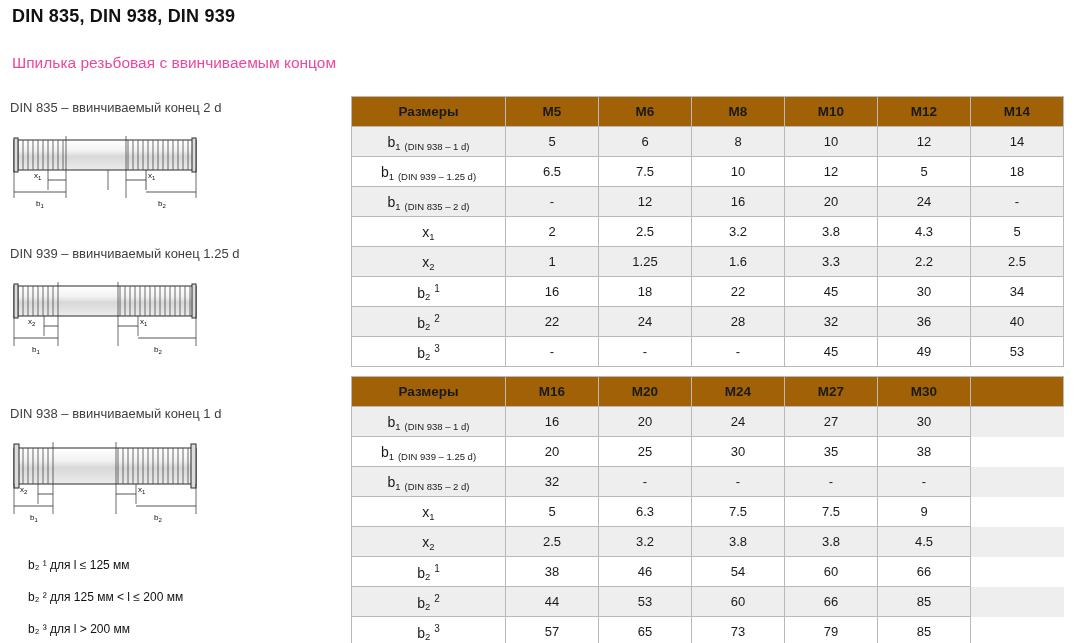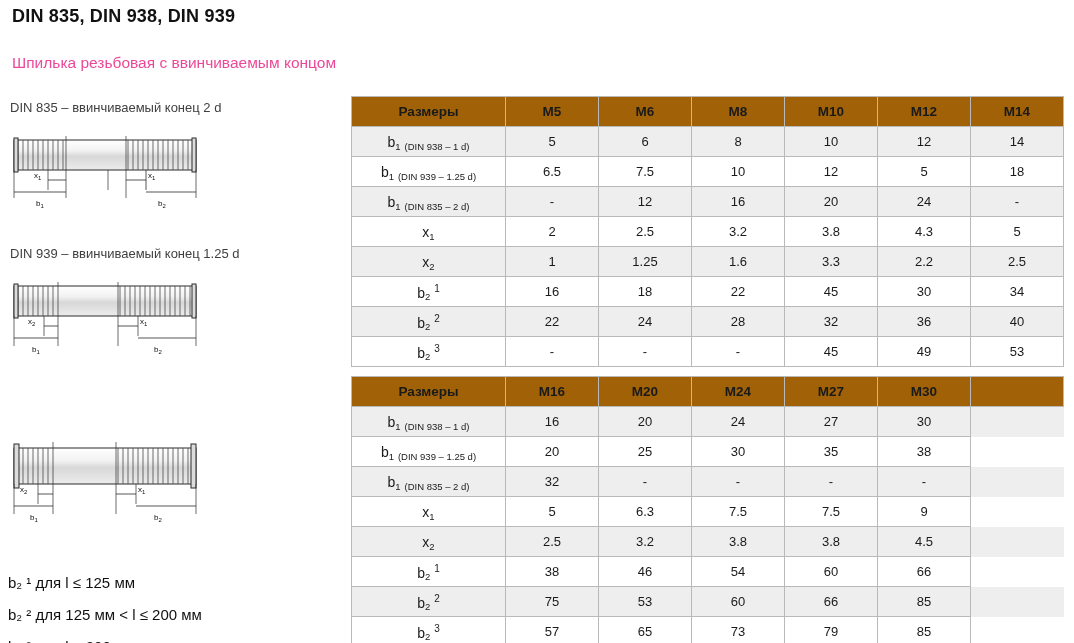--- a/index.html
+++ b/index.html
@@ -47,25 +47,24 @@
   }
   .fig-1-cap { left: 10px; top: 100px; }
   .fig-2-cap { left: 10px; top: 246px; }
   .fig-3-cap { left: 10px; top: 406px; }
 
   .drawing {
     position: absolute;
   }
   .notes {
     position: absolute;
-    left: 8px;
-    font-size: 15px;
+    left: 28px;
+    font-size: 12px;
     color: #111;
     white-space: nowrap;
-    margin-top: 16px;
   }
   .note-1 { top: 558px; }
   .note-2 { top: 590px; }
   .note-3 { top: 622px; }
 
   
   table.spec {
     position: absolute;
     border-collapse: collapse;
     table-layout: fixed;
@@ -218,20 +217,21 @@
       <line x1="110" y1="60" x2="130" y2="60"></line>
       <line x1="6" y1="72" x2="50" y2="72"></line>
       <line x1="130" y1="72" x2="188" y2="72"></line>
     </g>
     <text x="20" y="58" font-size="8" font-family="Liberation Sans, sans-serif" fill="#111">x<tspan font-size="6" dy="2">2</tspan></text>
     <text x="132" y="58" font-size="8" font-family="Liberation Sans, sans-serif" fill="#111">x<tspan font-size="6" dy="2">1</tspan></text>
     <text x="24" y="86" font-size="8" font-family="Liberation Sans, sans-serif" fill="#111">b<tspan font-size="6" dy="2">1</tspan></text>
     <text x="146" y="86" font-size="8" font-family="Liberation Sans, sans-serif" fill="#111">b<tspan font-size="6" dy="2">2</tspan></text>
   </svg>
 
+  <div class="fig-caption fig-3-cap">DIN 938 – ввинчиваемый конец 1 d</div>
   <svg class="drawing" style="left:8px; top:428px;" width="200" height="110" viewBox="0 0 200 110">
     <rect x="6" y="20" width="182" height="36" fill="url(#g1)" stroke="#2b2b2b" stroke-width="1"></rect>
     <g stroke="#4a4a4a" stroke-width="0.8">
       <line x1="10" y1="20" x2="10" y2="56"></line>
         <line x1="15" y1="20" x2="15" y2="56"></line>
       <line x1="20" y1="20" x2="20" y2="56"></line>
         <line x1="25" y1="20" x2="25" y2="56"></line>
       <line x1="30" y1="20" x2="30" y2="56"></line>
         <line x1="35" y1="20" x2="35" y2="56"></line>
       <line x1="40" y1="20" x2="40" y2="56"></line>
@@ -445,21 +445,21 @@
         <td class="lbl">b<sub>2</sub> <sup>1</sup></td>
         <td>38</td>
         <td>46</td>
         <td>54</td>
         <td>60</td>
         <td>66</td>
         <td class="blank"></td>
       </tr>
       <tr class="alt">
         <td class="lbl">b<sub>2</sub> <sup>2</sup></td>
-        <td>75</td>
+        <td>44</td>
         <td>53</td>
         <td>60</td>
         <td>66</td>
         <td>85</td>
         <td class="blank"></td>
       </tr>
       <tr>
         <td class="lbl">b<sub>2</sub> <sup>3</sup></td>
         <td>57</td>
         <td>65</td>

